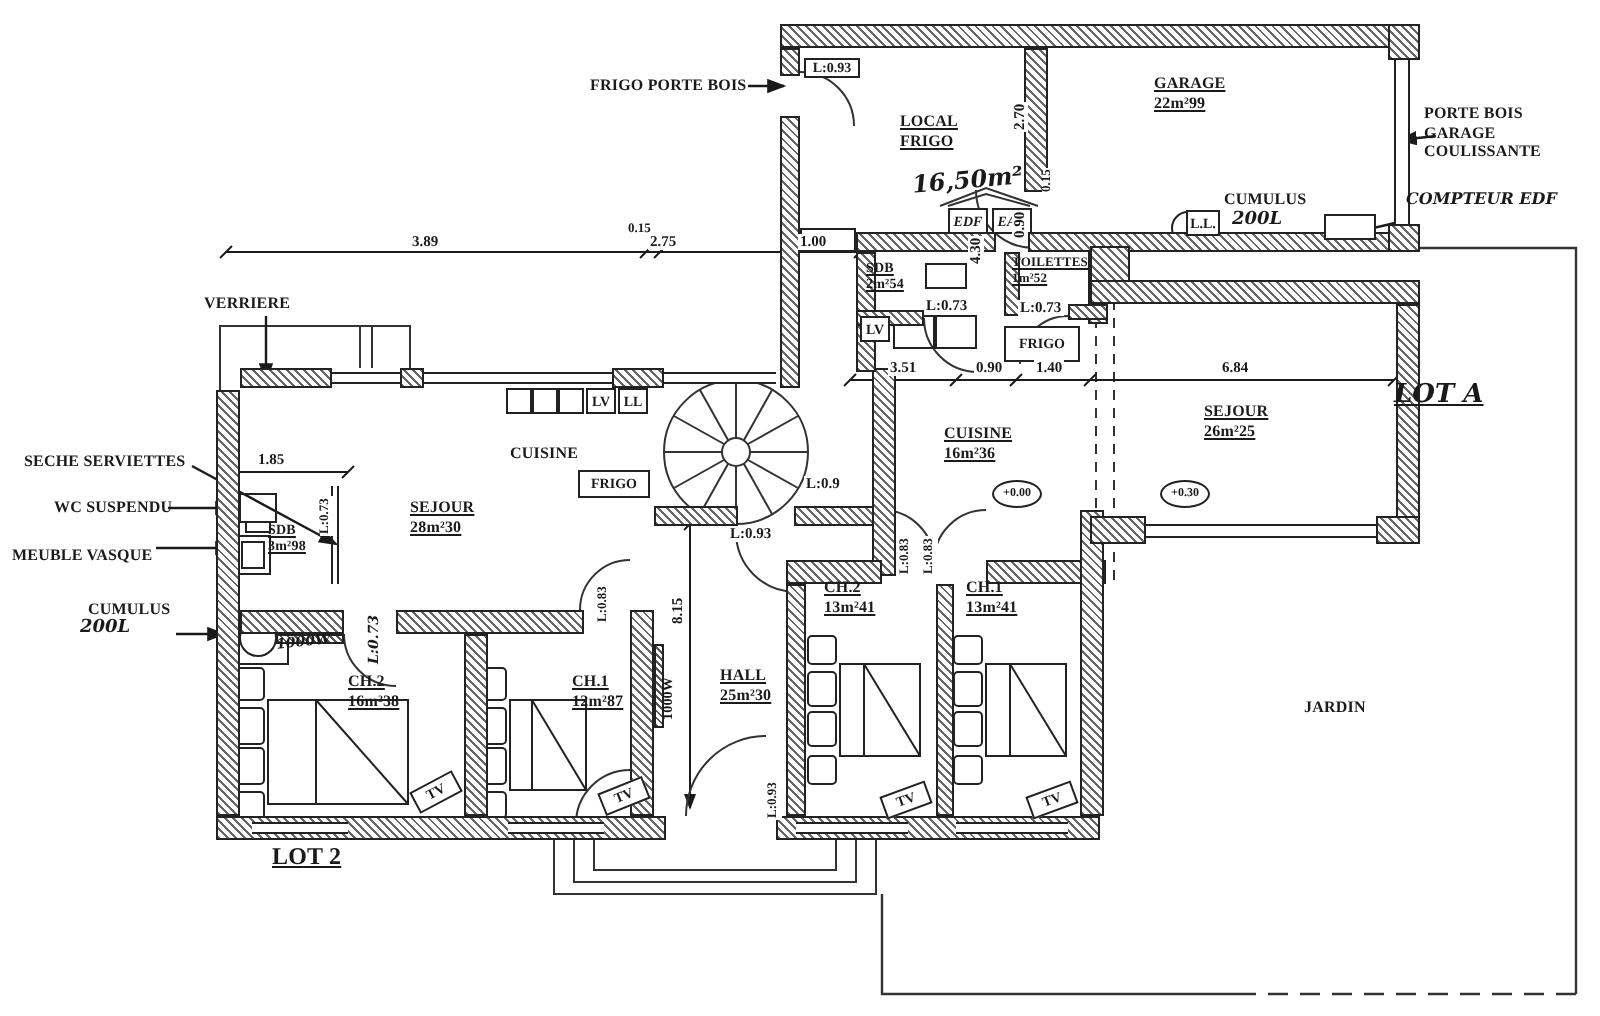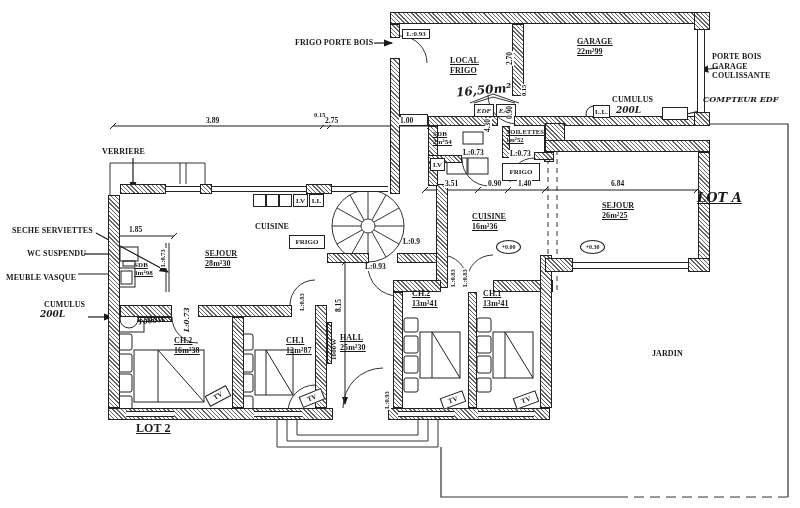--- a/index.html
+++ b/index.html
@@ -258,21 +258,21 @@
 FRIGO</div>
   <div class="hand" style="left:456px;top:83px;font-size:12px;transform:rotate(-5deg)">16,50m²</div>
   <div class="lbl rn" style="left:577px;top:37px"><span>GARAGE</span><br><span>22m²99</span></div>
   <div class="lbl rn sm" style="left:433px;top:130px"><span>SDB</span><br><span>2m²54</span></div>
   <div class="lbl rn xs" style="left:506px;top:128px"><span>TOILETTES</span><br><span>1m²52</span></div>
   <div class="lbl rn" style="left:472px;top:212px"><span>CUISINE</span><br><span>16m²36</span></div>
   <div class="lbl rn" style="left:602px;top:201px"><span>SEJOUR</span><br><span>26m²25</span></div>
   <div class="lbl" style="left:255px;top:222px">CUISINE</div>
   <div class="lbl rn" style="left:205px;top:249px"><span>SEJOUR</span><br><span>28m²30</span></div>
   <div class="lbl rn sm" style="left:134px;top:261px"><span>SDB</span><br><span>3m²98</span></div>
-  <div class="lbl rn" style="left:340px;top:333px"><span>HALL</span><br><span>25m²30</span></div>
+  <div class="lbl rn" style="left:360px;top:333px"><span>HALL</span><br><span>25m²30</span></div>
   <div class="lbl rn" style="left:174px;top:336px"><span>CH.2</span><br><span>16m²38</span></div>
   <div class="lbl rn" style="left:286px;top:336px"><span>CH.1</span><br><span>12m²87</span></div>
   <div class="lbl rn" style="left:412px;top:289px"><span>CH.2</span><br><span>13m²41</span></div>
   <div class="lbl rn" style="left:483px;top:289px"><span>CH.1</span><br><span>13m²41</span></div>
   <div class="lbl" style="left:652px;top:349px">JARDIN</div>
 
   <div class="lbl" style="left:295px;top:38px">FRIGO PORTE BOIS</div>
   <div class="lbl" style="left:102px;top:147px">VERRIERE</div>
   <div class="lbl" style="left:12px;top:226px">SECHE SERVIETTES</div>
   <div class="lbl" style="left:27px;top:249px">WC SUSPENDU</div>

